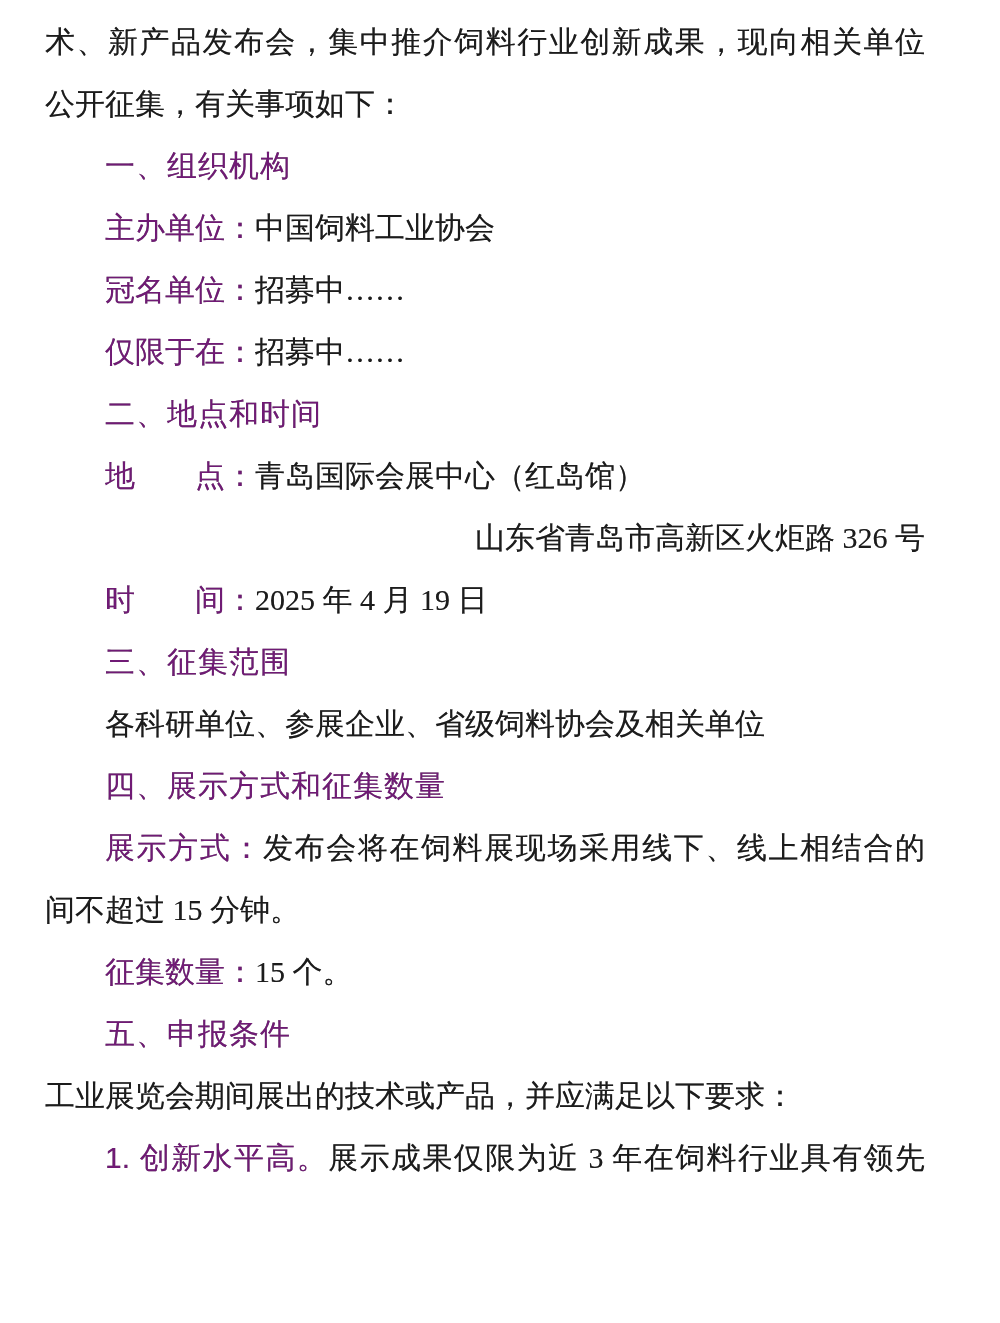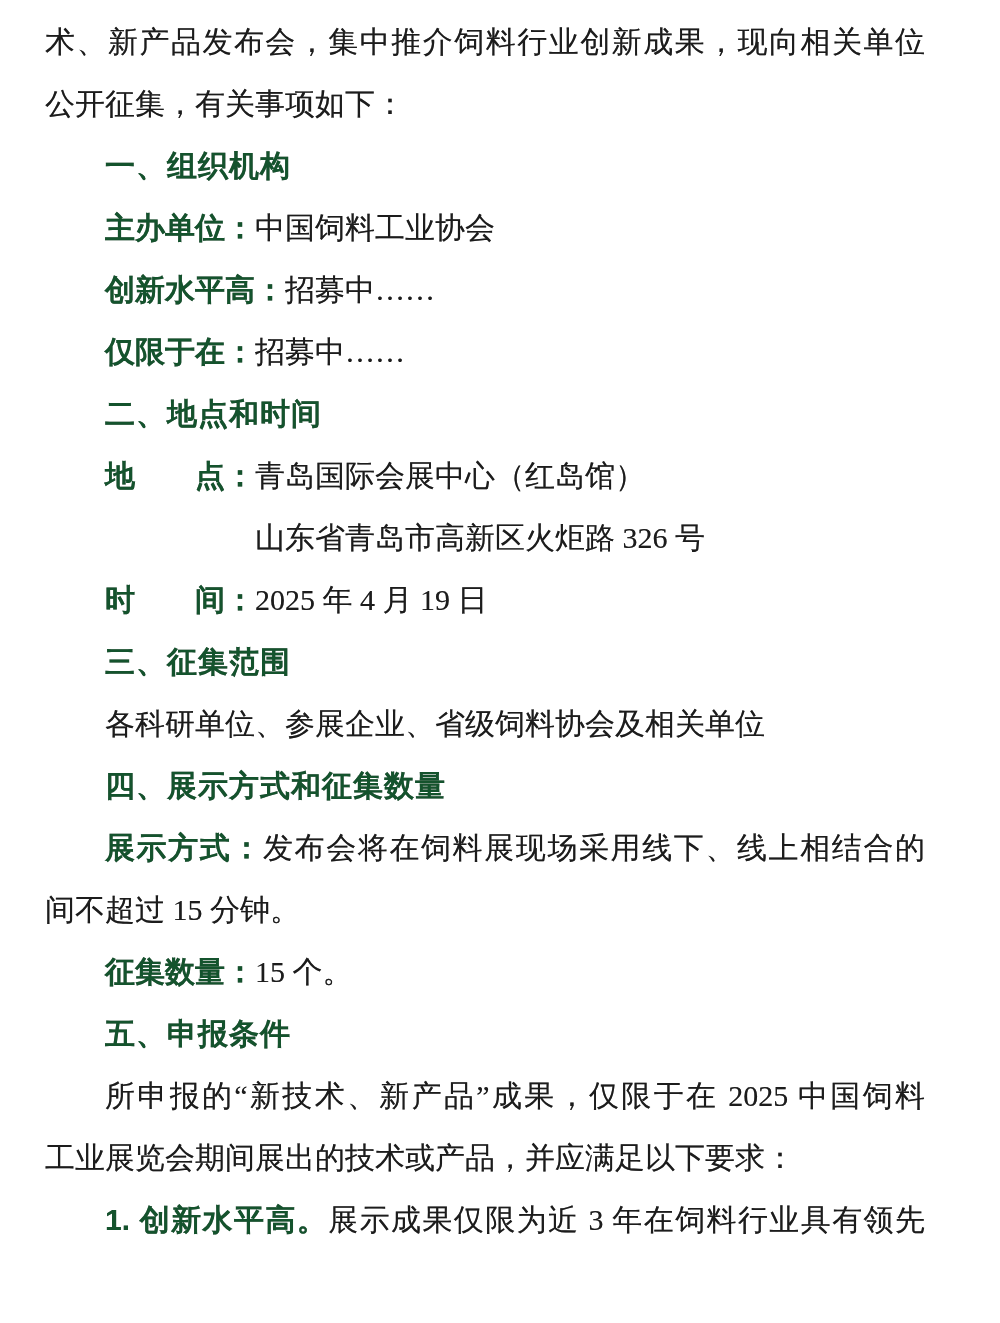--- a/index.html
+++ b/index.html
@@ -24,43 +24,43 @@
   }
   
   .jy {
     white-space: normal;
     text-align: justify;
     text-align-last: justify;
   }
   
   .i2 { text-indent: 60px; }
   
-  .i7 { padding-left: 210px; }
+  .i7 { padding-left: 210px; text-align: right; }
   
   .hd, .b {
     font-family: "Liberation Sans", "DejaVu Sans", sans-serif;
-    font-weight: 700;
-    color: #14532d;
+    font-weight: 400;
+    color: #701a75;
   }
   .hd { letter-spacing: 1px; }
 </style>
 </head>
 <body>
 
 <div class="page">
 
   <div class="ln jy">术、新产品发布会，集中推介饲料行业创新成果，现向相关单位</div>
 
   <div class="ln">公开征集，有关事项如下：</div>
 
   <div class="ln i2 hd">一、组织机构</div>
 
   <div class="ln i2"><span class="b">主办单位：</span><span>中国饲料工业协会</span></div>
 
-  <div class="ln i2"><span class="b">创新水平高：</span><span>招募中……</span></div>
+  <div class="ln i2"><span class="b">冠名单位：</span><span>招募中……</span></div>
 
   <div class="ln i2"><span class="b">仅限于在：</span><span>招募中……</span></div>
 
   <div class="ln i2 hd">二、地点和时间</div>
 
   <div class="ln i2"><span class="b">地　　点：</span><span>青岛国际会展中心（红岛馆）</span></div>
 
   <div class="ln i7">山东省青岛市高新区火炬路 326 号</div>
 
   <div class="ln i2"><span class="b">时　　间：</span><span>2025 年 4 月 19 日</span></div>
@@ -73,19 +73,18 @@
 
   <div class="ln jy i2"><span class="b">展示方式：</span><span>发布会将在饲料展现场采用线下、线上相结合的</span></div>
 
 
   <div class="ln">间不超过 15 分钟。</div>
 
   <div class="ln i2"><span class="b">征集数量：</span><span>15 个。</span></div>
 
   <div class="ln i2 hd">五、申报条件</div>
 
-  <div class="ln jy i2">所申报的“新技术、新产品”成果，仅限于在 2025 中国饲料</div>
 
   <div class="ln">工业展览会期间展出的技术或产品，并应满足以下要求：</div>
 
   <div class="ln jy i2"><span class="b">1. 创新水平高。</span><span>展示成果仅限为近 3 年在饲料行业具有领先</span></div>
 
 </div>
 
 </body></html>

